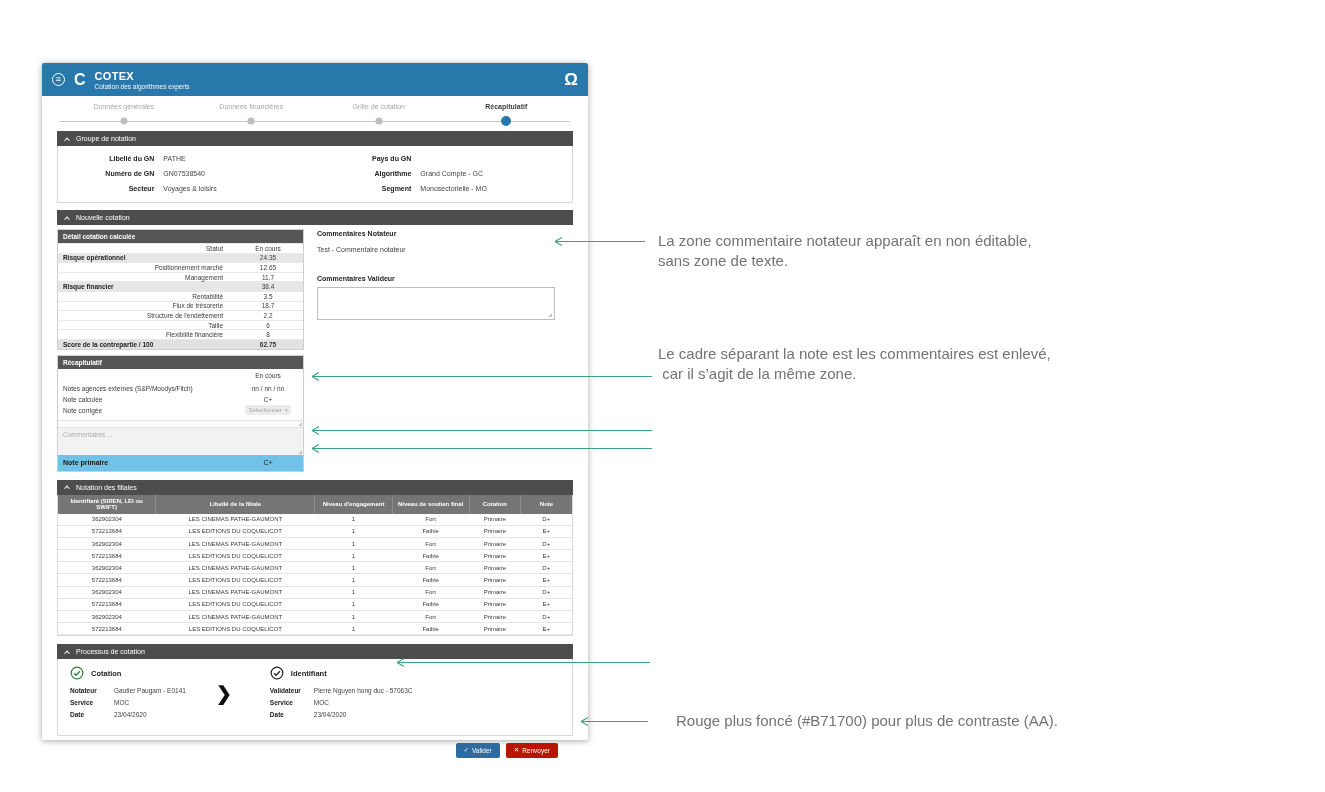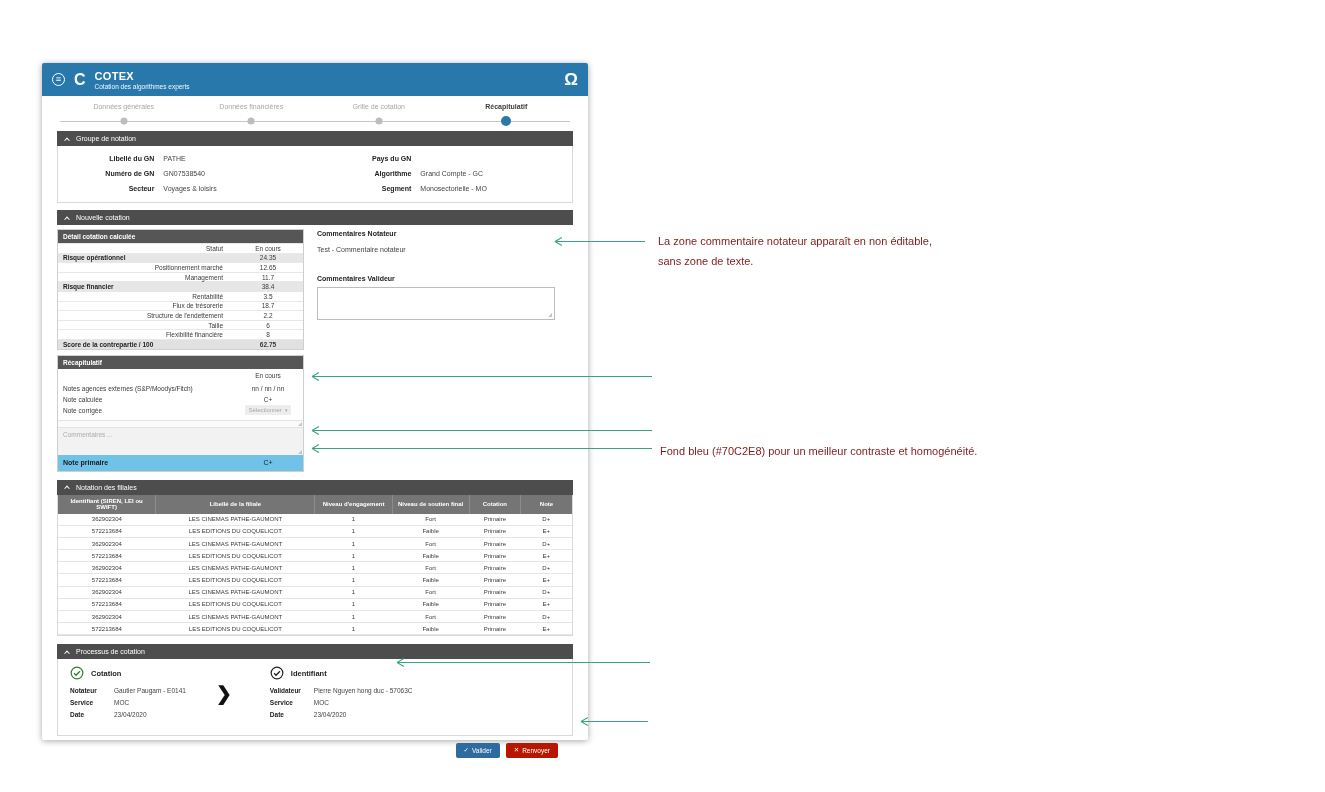--- a/index.html
+++ b/index.html
@@ -100,21 +100,21 @@
   .check-ic { width:14px; height:14px; }
 
   
   .footer-bar { display:flex; justify-content:flex-end; gap:6px; padding:7px 15px 0; }
   .btn { display:flex; align-items:center; gap:3px; color:#fff; font-size:6.5px; padding:3px 8px 3.5px; border-radius:2px; border:none; cursor:pointer; font-family:"Liberation Sans",sans-serif; }
   .btn-valider { background:#2E6B9E; }
   .btn-renvoyer { background:#B71700; }
   .btn .bic { font-size:6.5px; }
 
   
-  .ann { position:absolute; font-size:11px; line-height:20px; color:#7f1d1d; white-space:pre-wrap; }
+  .ann { position:absolute; font-size:15px; line-height:20px; color:#737373; white-space:pre-wrap; }
   .ann1{left:658px;top:231px;} .ann2{left:658px;top:344px;} .ann3{left:660px;top:400px;}
   .ann4{left:660px;top:441px;} .ann5{left:676px;top:653px;} .ann6{left:676px;top:711px;}
 
   .arrow { position:absolute; height:0; border-top:1.5px solid #3BA183; }
   .arrow::before,.arrow::after { content:""; position:absolute; left:-1px; width:8px; border-top:1.5px solid #3BA183; transform-origin:left center; }
   .arrow::before { top:-1px; transform:rotate(30deg); }
   .arrow::after { top:-1px; transform:rotate(-30deg); }
   .ar1{left:556px;top:241px;width:89px;} .ar2{left:313px;top:376px;width:339px;}
   .ar3{left:313px;top:430px;width:339px;} .ar4{left:313px;top:448px;width:339px;}
   .ar5{left:398px;top:662px;width:252px;} .ar6{left:582px;top:721px;width:66px;}
@@ -482,21 +482,23 @@
             <span class="bic">✕</span>
             <span>Renvoyer</span>
           </button>
       </div>
 
     </div>
   </div>
 
   <div class="ann ann1">La zone commentaire notateur apparaît en non éditable,
 sans zone de texte.</div>
-  <div class="ann ann4">Fond bleu (#70C2E8) pour un meilleur contraste et homogénéité.</div>
+  <div class="ann ann2">Le cadre séparant la note est les commentaires est enlevé,
+ car il s’agit de la même zone.</div>
+  <div class="ann ann6">Rouge plus foncé (#B71700) pour plus de contraste (AA).</div>
 
   <div class="arrow ar1"></div>
   <div class="arrow ar2"></div>
   <div class="arrow ar3"></div>
   <div class="arrow ar4"></div>
   <div class="arrow ar5"></div>
   <div class="arrow ar6"></div>
 
 </div>
 

